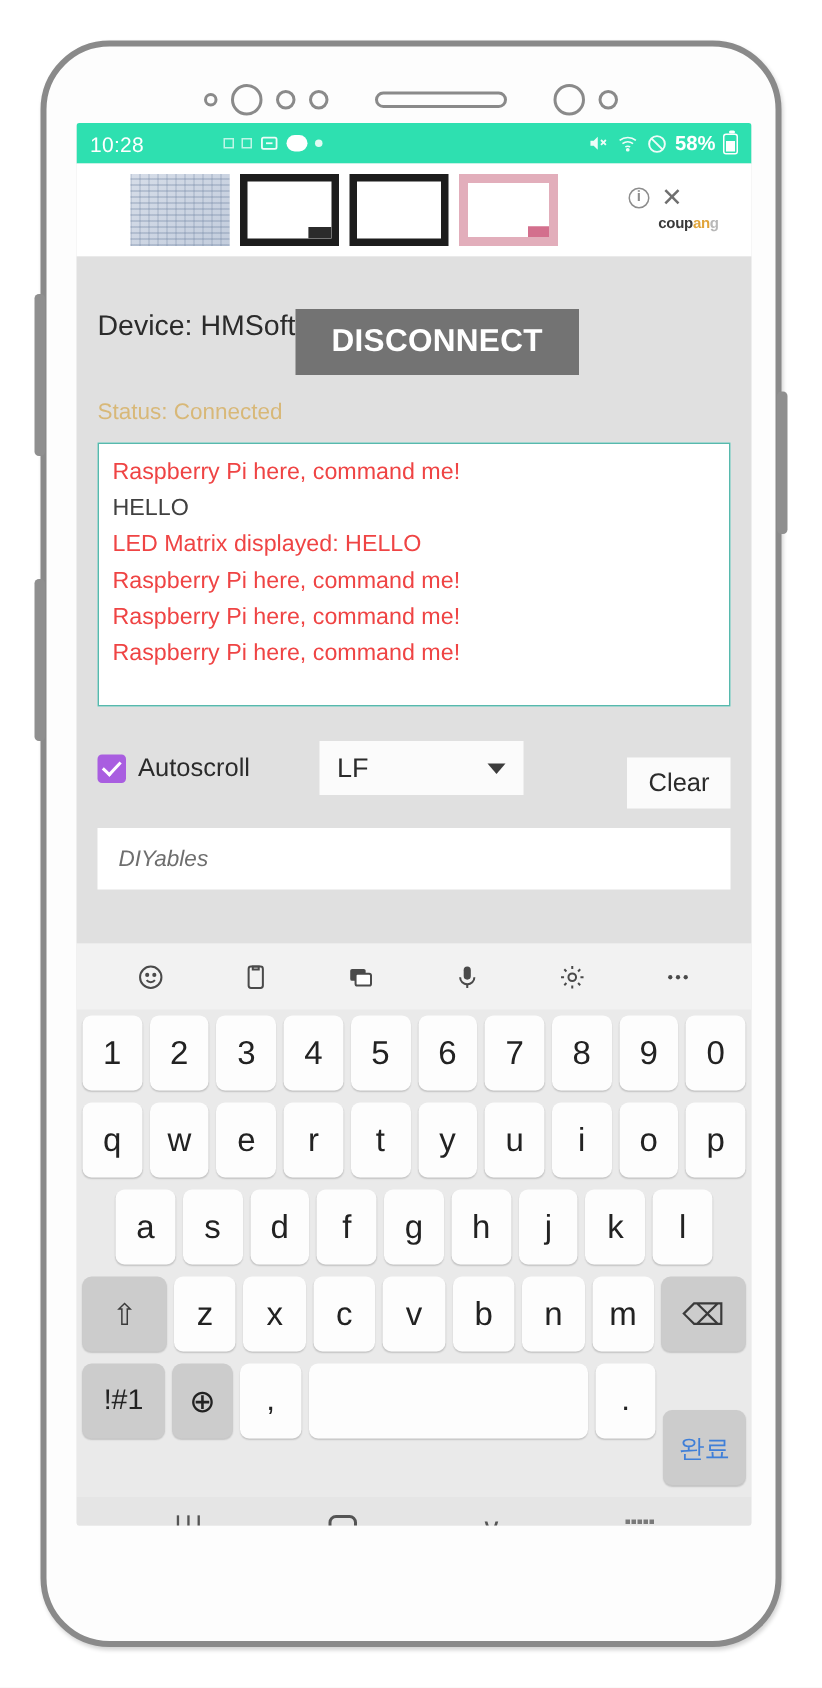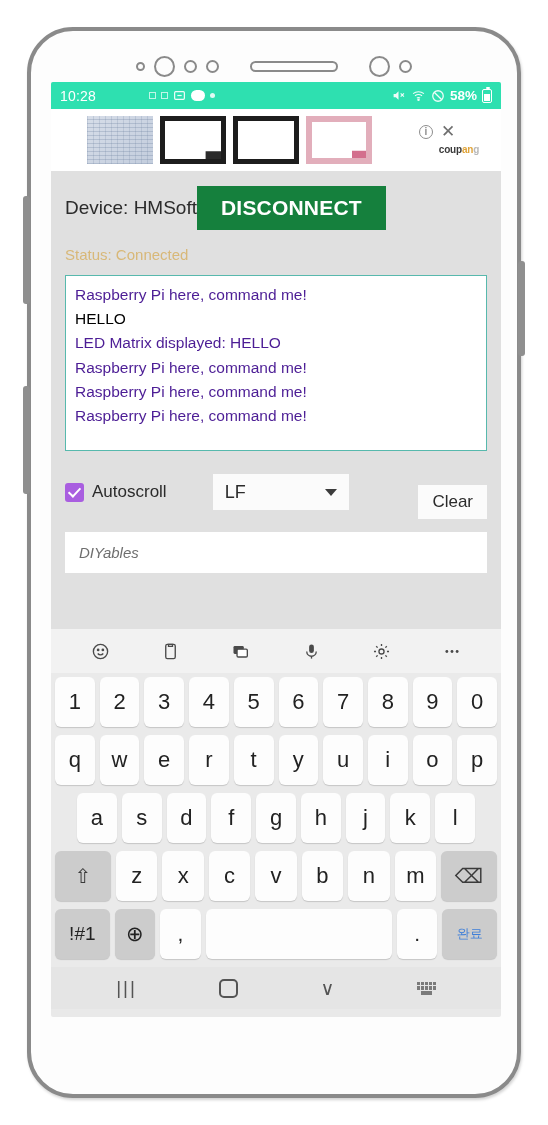--- a/index.html
+++ b/index.html
@@ -150,46 +150,46 @@
     background: #e0e0e0;
     padding: 15px 14px 0 14px;
     height: 458px;
   }
   .device-row {
     display: flex; align-items: center; 
     margin-bottom: 16px;
   }
   .device-label { font-size: 19px; color: #2b2b2b; }
   .disconnect-btn {
-    background: #15803d; color: #ffffff;
+    background: #737373; color: #ffffff;
     font-size: 21px; font-weight: 700;
     padding: 10px 24px;
     min-width: 166px; text-align: center;
-    border: none; letter-spacing: .2px;
+    border: none; letter-spacing: .2px; margin-top: 20px;
   }
   .status-line {
     font-size: 15px; color: #d8b878;
     margin-bottom: 12px;
   }
 
   
   .log-box {
     background: #ffffff;
     border: 1.6px solid #57b9ad;
     height: 176px;
     padding: 7px 9px;
     overflow: hidden;
   }
   .log-line {
     font-size: 15.5px;
     line-height: 1.56;
-    color: #4c1d95;
+    color: #ef4444;
     white-space: nowrap;
   }
-  .log-line.sent { color: #000000; }
+  .log-line.sent { color: #404040; }
 
   
   .ctrl-row {
     display: flex; align-items: center;
     margin-top: 14px; gap: 22px;
   }
   .autoscroll { display: flex; align-items: center; gap: 8px; }
   .checkbox {
     width: 19px; height: 19px; background: #a95ee0;
     border-radius: 3px; position: relative;
@@ -260,21 +260,21 @@
     flex: 1;
     display: flex; align-items: center; justify-content: center;
     font-size: 22px; color: #222222;
     box-shadow: 0 1px 1px rgba(0,0,0,0.16);
   }
   .key.mod { background: #cccccc; flex: 1.35; }
   .key.space { flex: 4.6; }
   .key.sym { flex: 1.35; font-size: 19px; }
   .key.globe { flex: 1; font-size: 21px; }
   .key.punct { flex: 1; font-size: 21px; }
-  .key.done { background: #cccccc; color: #3f7fd8; flex: 1.35; font-size: 13px; }
+  .key.done { background: #cccccc; color: #3f7fd8; flex: 1.35; font-size: 17px; margin-top: 31px; }
   .row-indent { padding-left: 26px; padding-right: 26px; }
   .shift-glyph { font-size: 20px; color: #3a3a3a; }
 
   
   .navbar {
     height: 42px; background: #e5e5e5;
     display: flex; align-items: center; justify-content: space-around;
     padding: 0 24px;
   }
   .nav-ico { color: #545454; display: flex; align-items: center; justify-content: center; }

